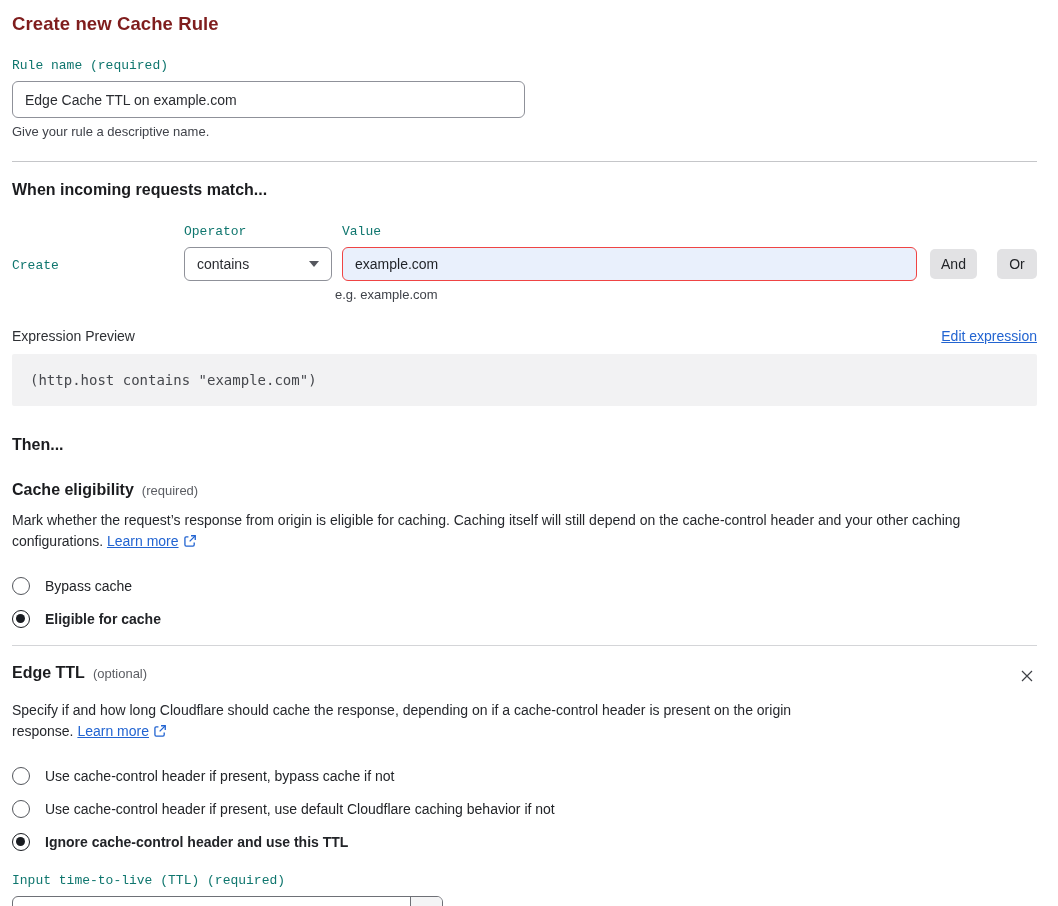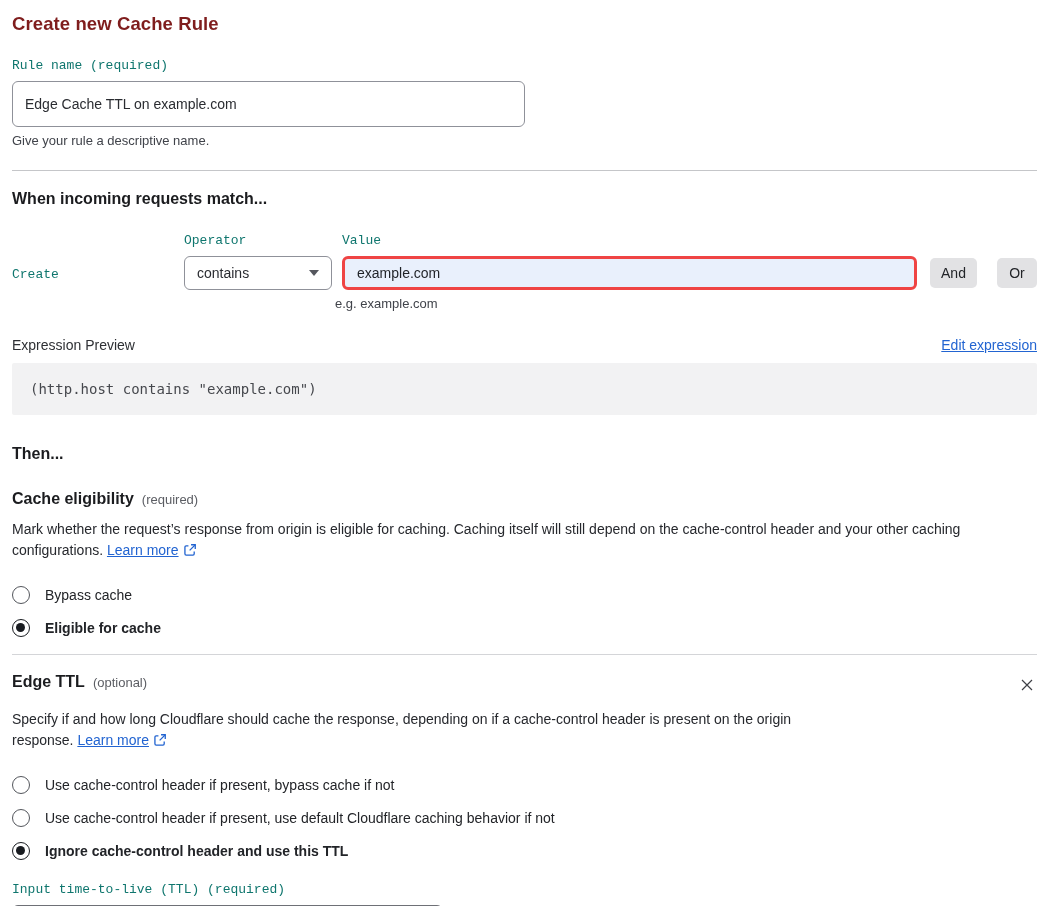--- a/index.html
+++ b/index.html
@@ -10,21 +10,21 @@
     color:#1d1d1f; font-size:14px; position:relative; overflow:hidden;
   }
   .container { padding:13px 21px 0 12px; }
 
   .page-title { font-size:18.5px; font-weight:700; color:#7f1d1d; letter-spacing:0.1px; }
 
   .field-label { font-size:13px; color:#0f766e; margin-bottom:8px;font-family:Liberation Mono, monospace; }
   .helper-text { font-size:13px; color:#40434a; margin-top:6px; }
 
   .text-input {
-    width:513px; height:46px; border:1px solid #8f9199; border-radius:6px;
+    width:513px; height:37px; border:1px solid #8f9199; border-radius:6px;
     background:#fff; font-size:14px; color:#2a2c31; padding:0 12px;
     font-family:"Liberation Sans","DejaVu Sans",sans-serif; outline:none;
   }
 
   .rule-name-block { margin-top:23px; }
 
   .divider { border:none; border-top:1px solid #c5c6c9; margin-top:22px; }
   .divider-2 { border:none; border-top:1px solid #d4d5d8; margin-top:17px; }
 
   .section-heading { font-size:16px; font-weight:700; color:#1b1c1f; margin-top:19px; }
@@ -40,21 +40,21 @@
     display:flex; align-items:center; justify-content:space-between;
     padding:0 12px; font-size:14px; color:#2a2c31; cursor:pointer;
   }
   .tri-down {
     width:0; height:0;
     border-left:5px solid transparent; border-right:5px solid transparent;
     border-top:6px solid #55575e;
   }
 
   .value-input {
-    height:34px; width:100%; border:3px solid #ef4444; border-radius:6px;
+    height:34px; width:100%; border:1px solid #ef4444; border-radius:6px;
     background:#e9f0fc; font-size:14px; color:#1f2227; padding:0 12px;
     font-family:"Liberation Sans","DejaVu Sans",sans-serif; outline:none;
   }
 
   .conj-btn {
     height:30px; margin-bottom:2px; border:none; border-radius:5px;
     background:#e2e2e4; color:#222428; font-size:14px; cursor:pointer;
     font-family:"Liberation Sans","DejaVu Sans",sans-serif;
   }
   .and-btn { width:47px; margin-right:20px; }

